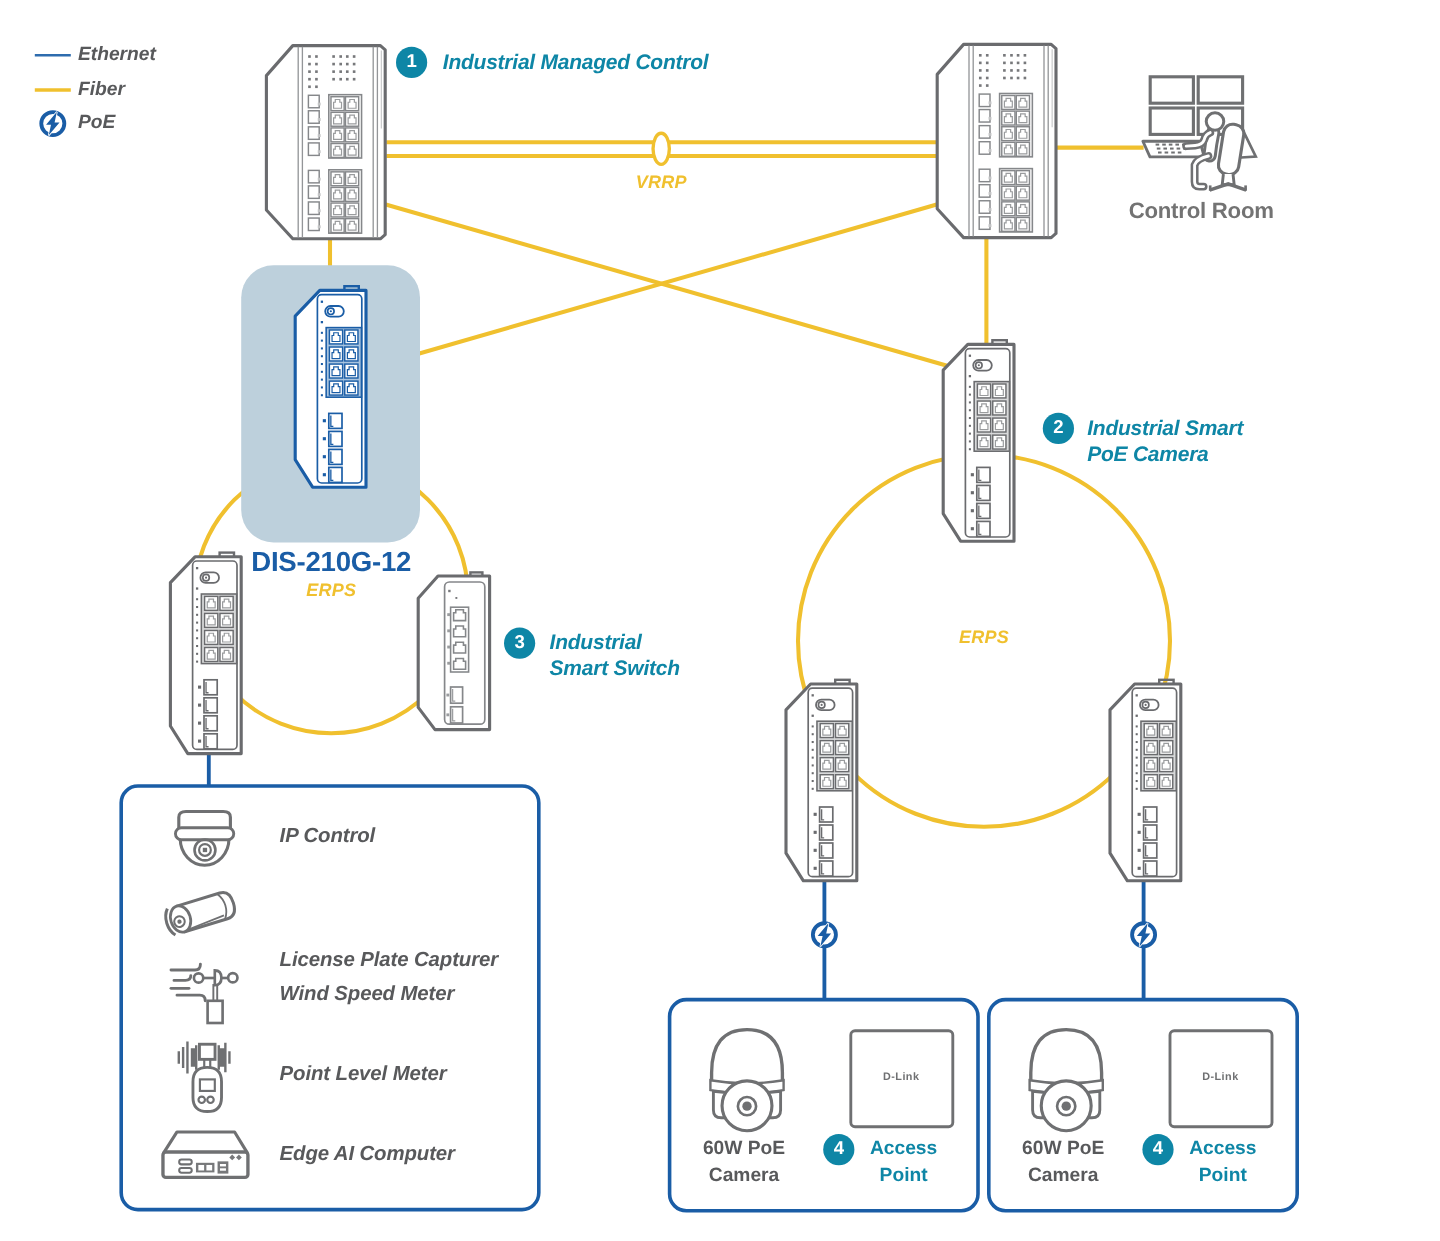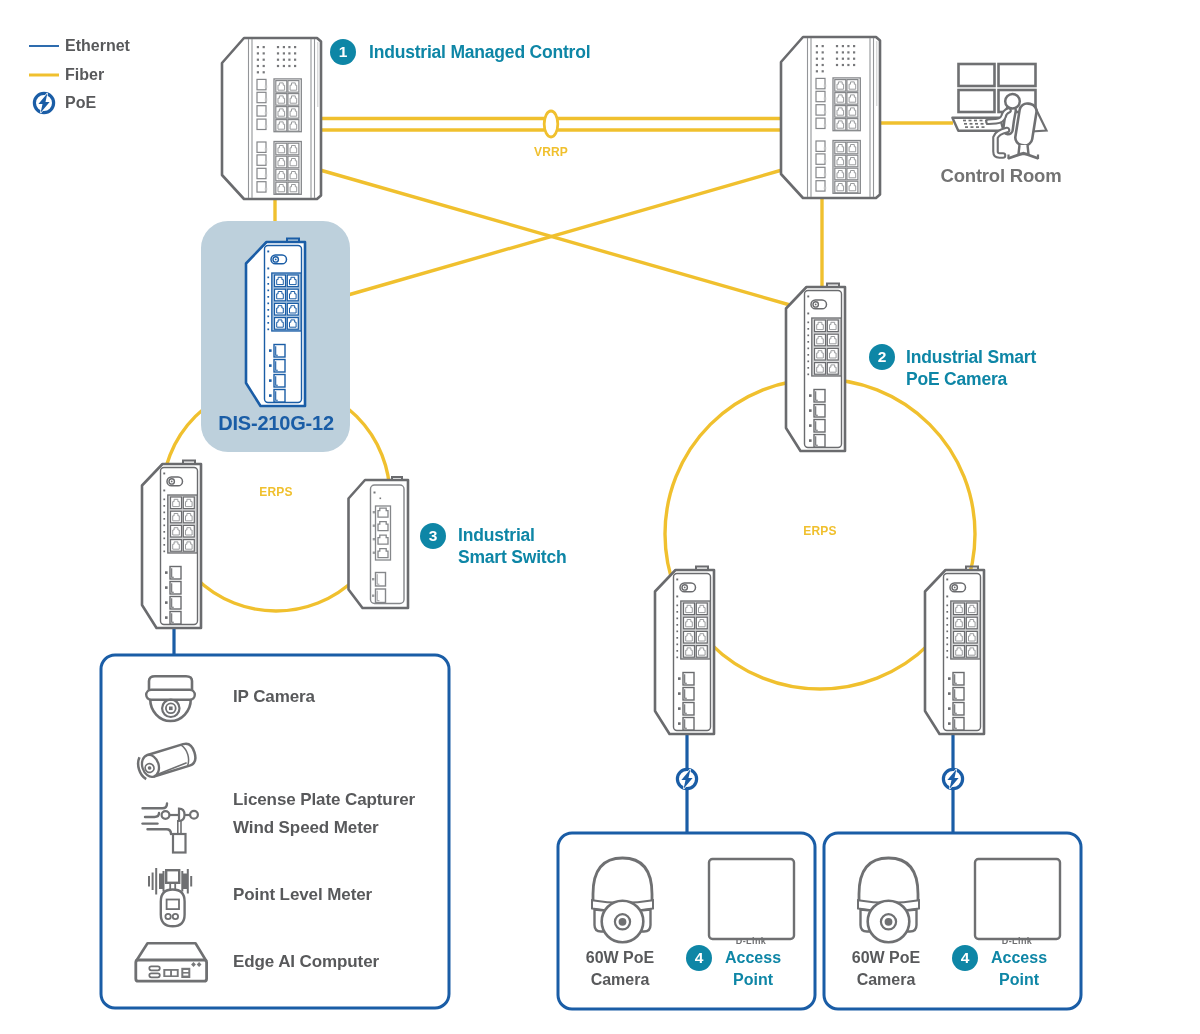--- a/index.html
+++ b/index.html
@@ -1,32 +1,32 @@
 <!DOCTYPE html>
 <html><head>
 <meta charset="utf-8">
 <style>
   html,body{margin:0;padding:0;background:#fff;}
   #canvas{position:relative;width:1200px;height:1034px;background:#fff;overflow:hidden;
     font-family:"Liberation Sans","DejaVu Sans",sans-serif;}
   svg.stage{position:absolute;left:0;top:0;}
   .lbl{position:absolute;white-space:nowrap;font-weight:bold;}
   .center{transform:translate(-50%,-50%);text-align:center;}
-  .vmid{transform:translateY(-50%);}
+  .vmid{transform:translateY(-50%);font-style:italic;}
   .numcircle{position:absolute;width:26px;height:26px;border-radius:50%;background:#0E86A6;
     color:#fff;font-weight:bold;font-size:15.5px;line-height:26px;text-align:center;
     transform:translate(-50%,-50%);}
   .legend-label{font-size:16px;color:#58595B;}
   .callout{font-size:17.5px;color:#0E86A6;letter-spacing:-0.2px;}
-  .ringlbl{font-size:12px;color:#F0C02E;letter-spacing:0.2px;}
+  .ringlbl{font-size:15px;color:#F0C02E;letter-spacing:0.2px;font-style:italic;}
   .devlbl{font-size:17px;color:#58595B;letter-spacing:-0.1px;}
   .camlbl{font-size:16px;color:#58595B;}
   .aplbl{font-size:16px;color:#0E86A6;}
-  .dlink{font-size:9px;color:#6F7072;letter-spacing:0.4px;margin-top:44px;}
-  .dis{font-size:20px;color:#1A5DA6;letter-spacing:-0.2px;}
+  .dlink{font-size:9px;color:#6F7072;letter-spacing:0.4px;}
+  .dis{font-size:23px;color:#1A5DA6;letter-spacing:-0.2px;margin-top:45px;}
   .ctrl{font-size:18.5px;color:#737373;letter-spacing:-0.2px;}
 </style>
 </head>
 <body>
 
 <div id="canvas">
 
 <svg class="stage" width="1200" height="1034" viewBox="0 0 1200 1034">
   <defs>
 
@@ -380,21 +380,21 @@
 <div class="lbl vmid callout" style="left:458px;top:535px">Industrial</div>
 <div class="lbl vmid callout" style="left:458px;top:557px">Smart Switch</div>
 
 <div class="lbl center ringlbl" style="left:551px;top:152px">VRRP</div>
 <div class="lbl center ringlbl" style="left:276px;top:492px">ERPS</div>
 <div class="lbl center ringlbl" style="left:820px;top:531px">ERPS</div>
 
 <div class="lbl center ctrl" style="left:1001px;top:176px">Control Room</div>
 <div class="lbl center dis" style="left:276px;top:423px">DIS-210G-12</div>
 
-<div class="lbl vmid devlbl" style="left:233px;top:697px">IP Camera</div>
+<div class="lbl vmid devlbl" style="left:233px;top:697px">IP Control</div>
 <div class="lbl vmid devlbl" style="left:233px;top:800px">License Plate Capturer</div>
 <div class="lbl vmid devlbl" style="left:233px;top:828px">Wind Speed Meter</div>
 <div class="lbl vmid devlbl" style="left:233px;top:895px">Point Level Meter</div>
 <div class="lbl vmid devlbl" style="left:233px;top:962px">Edge AI Computer</div>
 
 <div class="lbl center camlbl" style="left:620px;top:958px">60W PoE</div>
 <div class="lbl center camlbl" style="left:620px;top:980px">Camera</div>
 <div class="numcircle" style="left:699px;top:958px">4</div>
 <div class="lbl center aplbl" style="left:753px;top:958px">Access</div>
 <div class="lbl center aplbl" style="left:753px;top:980px">Point</div>

